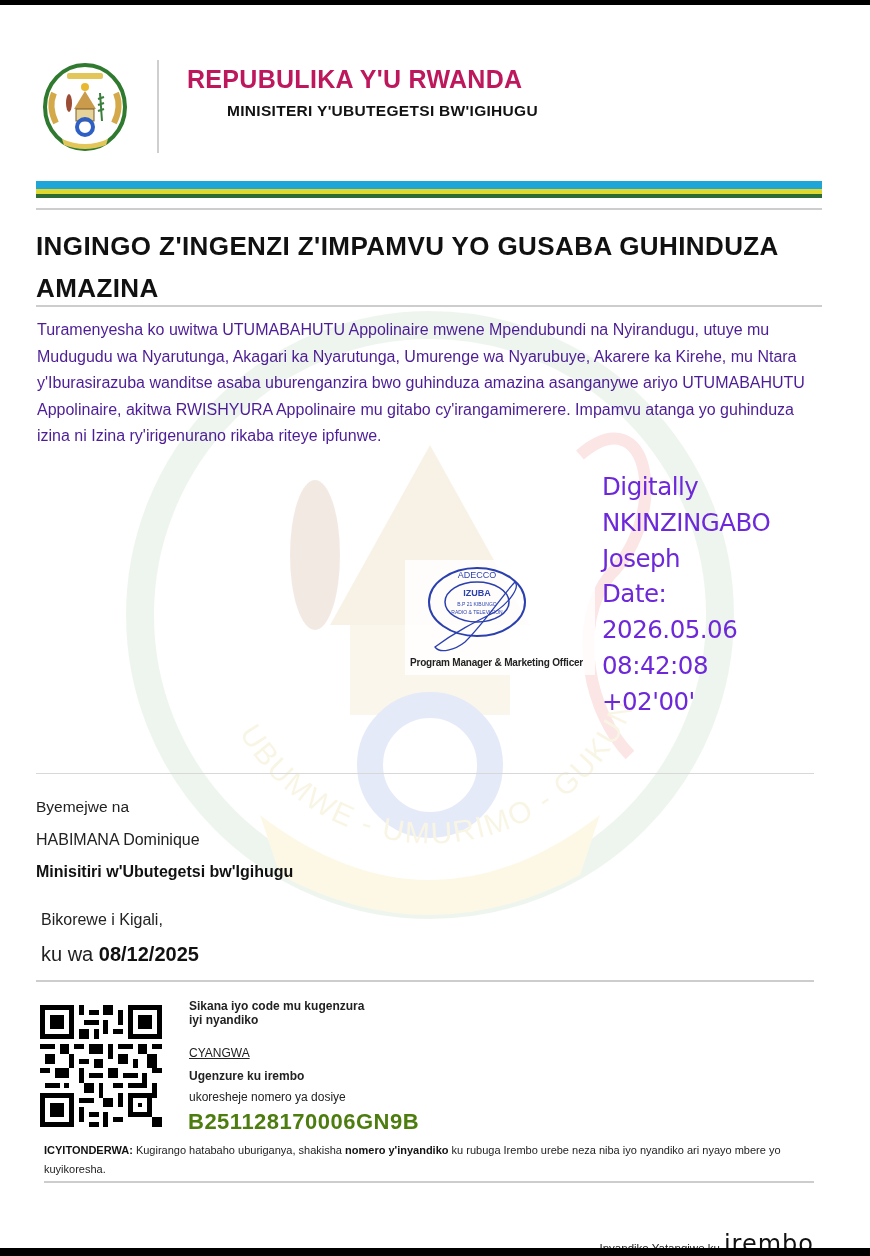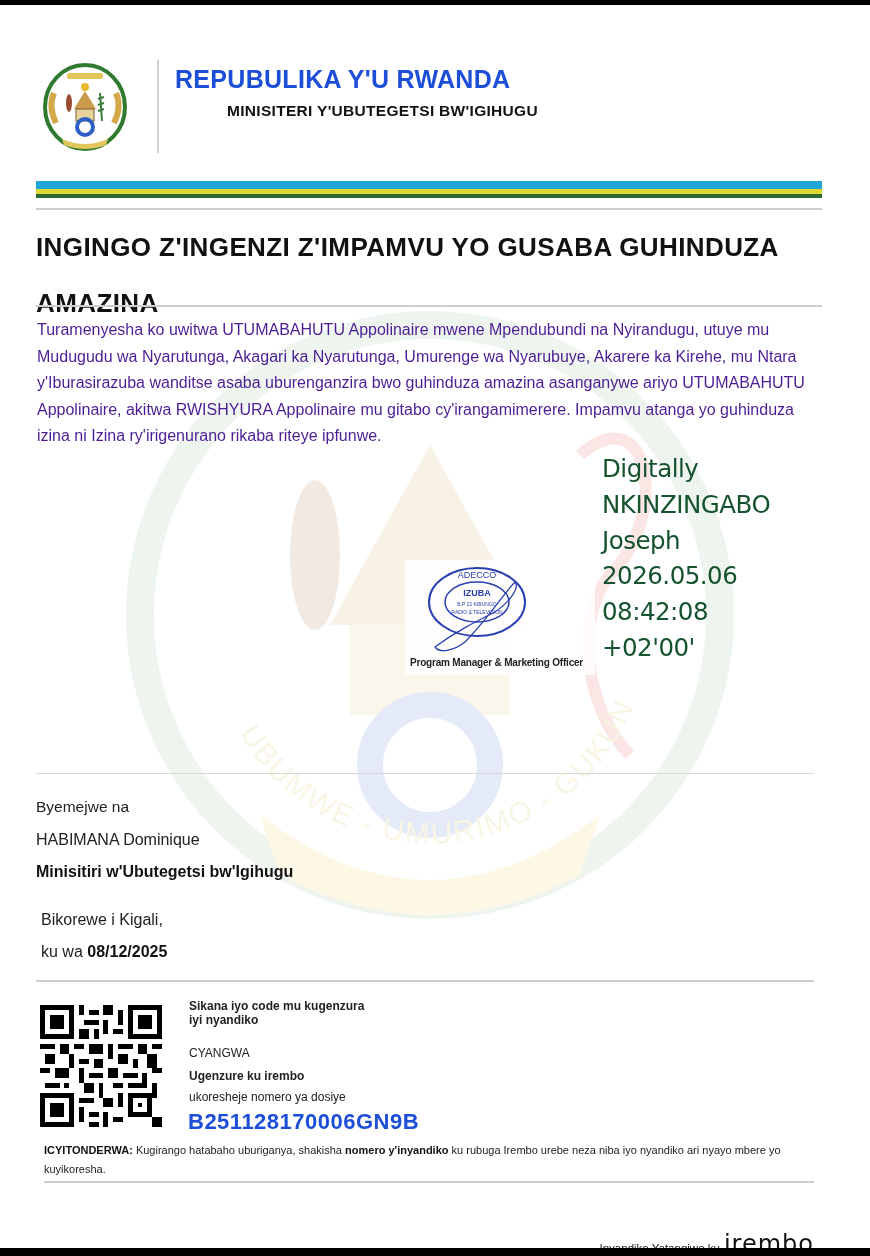--- a/index.html
+++ b/index.html
@@ -3,62 +3,62 @@
 <meta charset="utf-8">
 <style>
   html, body { margin: 0; padding: 0; }
   body { width: 870px; height: 1256px; background: #000; position: relative; overflow: hidden; font-family: "Liberation Sans", sans-serif; }
   .page { position: absolute; left: 0; top: 5px; width: 870px; height: 1243px; background: #fff; overflow: hidden; }
   .abs { position: absolute; }
 
   
   .emblem { left: 42px; top: 58px; width: 86px; height: 90px; }
   .vsep { left: 157px; top: 55px; width: 2px; height: 93px; background: #cfcfcf; }
-  .rep-title { left: 175px; top: 60px; font-size: 25px; font-weight: bold; color: #1d4ed8; letter-spacing: 0.3px; white-space: nowrap; }
+  .rep-title { left: 187px; top: 60px; font-size: 25px; font-weight: bold; color: #be185d; letter-spacing: 0.3px; white-space: nowrap; }
   .ministry { left: 185px; top: 97px; font-size: 15.5px; font-weight: bold; color: #111; letter-spacing: 0.3px; white-space: nowrap; margin-left: 42px; }
 
   
   .stripe { left: 36px; width: 786px; }
   .stripe-blue { top: 176px; height: 8px; background: #20a5d8; }
   .stripe-yellow { top: 184px; height: 5px; background: #dfd82f; }
   .stripe-green { top: 189px; height: 4px; background: #2e6a34; }
 
   .hr { left: 36px; width: 786px; height: 2px; background: #cdcdcd; }
 
-  .doc-title { left: 36px; top: 214px; width: 790px; font-size: 26px; font-weight: bold; color: #111; line-height: 56px; letter-spacing: 0.4px; }
+  .doc-title { left: 36px; top: 220px; width: 790px; font-size: 26px; font-weight: bold; color: #111; line-height: 42px; letter-spacing: 0.4px; }
 
   .body-text { left: 37px; top: 312px; width: 790px; font-size: 16px; line-height: 26.5px; color: #4c1d95; }
 
   
   .watermark { left: 110px; top: 290px; width: 640px; height: 640px; opacity: 0.16; pointer-events: none; }
 
   
   .stamp-box { left: 405px; top: 555px; width: 190px; height: 115px; background: rgba(255,255,255,0.85); }
   .stamp-caption { left: 410px; top: 652px; font-size: 10px; font-weight: bold; color: #222; white-space: nowrap; letter-spacing: -0.2px; }
 
-  .dsig { left: 602px; top: 446px; font-family: "DejaVu Sans", sans-serif; font-size: 24.5px; line-height: 35.8px; color: #14532d; letter-spacing: -0.5px; }
+  .dsig { left: 602px; top: 464px; font-family: "DejaVu Sans", sans-serif; font-size: 24.5px; line-height: 35.8px; color: #6d28d9; letter-spacing: -0.5px; }
   .dsig div { white-space: nowrap; }
 
   .approved-label { left: 36px; top: 793px; font-size: 15.5px; color: #222; }
   .approved-name { left: 36px; top: 826px; font-size: 16px; color: #222; }
   .approved-role { left: 36px; top: 858px; font-size: 16px; font-weight: bold; color: #111; }
   .issued-place { left: 41px; top: 906px; font-size: 16px; color: #222; }
-  .issued-date { left: 41px; top: 938px; font-size: 16px; color: #222; }
+  .issued-date { left: 41px; top: 938px; font-size: 20px; color: #222; }
   .issued-date b { font-weight: bold; color: #111; }
 
   .qr { left: 40px; top: 1000px; width: 122px; height: 122px; }
 
   .verify { left: 189px; font-size: 12px; color: #222; white-space: nowrap; }
   .verify.b { font-weight: bold; }
   .verify-1 { top: 994px; }
   .verify-2 { top: 1008px; }
-  .verify-3 { top: 1041px; font-weight: normal; }
+  .verify-3 { top: 1041px; font-weight: normal; text-decoration: underline; }
   .verify-4 { top: 1064px; }
   .verify-5 { top: 1085px; }
-  .file-number { left: 188px; top: 1104px; font-size: 22px; font-weight: bold; color: #1d4ed8; letter-spacing: 0.5px; }
+  .file-number { left: 188px; top: 1104px; font-size: 22px; font-weight: bold; color: #4d7c0f; letter-spacing: 0.5px; }
 
   .notice { left: 44px; top: 1136px; width: 760px; font-size: 11px; line-height: 19px; color: #222; }
   .notice b { font-weight: bold; color: #111; }
 
   .footer { right: 56px; top: 1187px; display: flex; align-items: flex-end; gap: 4px; }
   .footer-text { font-size: 11.5px; color: #222; padding-bottom: 2px; }
   .irembo-logo { font-family: "DejaVu Sans", sans-serif; font-size: 24px; color: #111; letter-spacing: 1px; line-height: 24px; margin-top: 40px; }
 </style>
 </head>
 <body>
@@ -119,20 +119,21 @@
     <text x="52" y="44" text-anchor="middle" font-size="5" fill="#2a3fb0" font-family="Liberation Sans, sans-serif">B.P 21 KIBUNGO</text>
     <text x="52" y="52" text-anchor="middle" font-size="5" fill="#2a3fb0" font-family="Liberation Sans, sans-serif">RADIO &amp; TELEVISION</text>
     <path d="M 10 85 C 30 70, 50 60, 70 50 C 85 40, 95 25, 90 20 C 80 30, 60 60, 40 80 C 30 88, 15 92, 10 85 Z" fill="none" stroke="#2a3fb0" stroke-width="1.3"></path>
   </svg>
   <div class="abs stamp-caption">Program Manager &amp; Marketing Officer</div>
 
   <div class="abs dsig">
     <div>Digitally</div>
     <div>NKINZINGABO</div>
     <div>Joseph</div>
+    <div>Date:</div>
     <div>2026.05.06</div>
     <div>08:42:08</div>
     <div>+02'00'</div>
   </div>
 
   <div class="abs hr" style="top:768px; left:36px; width:778px; height:1px; background:#d8d8d8;"></div>
 
   <div class="abs approved-label">Byemejwe na</div>
   <div class="abs approved-name">HABIMANA Dominique</div>
   <div class="abs approved-role">Minisitiri w'Ubutegetsi bw'Igihugu</div>

